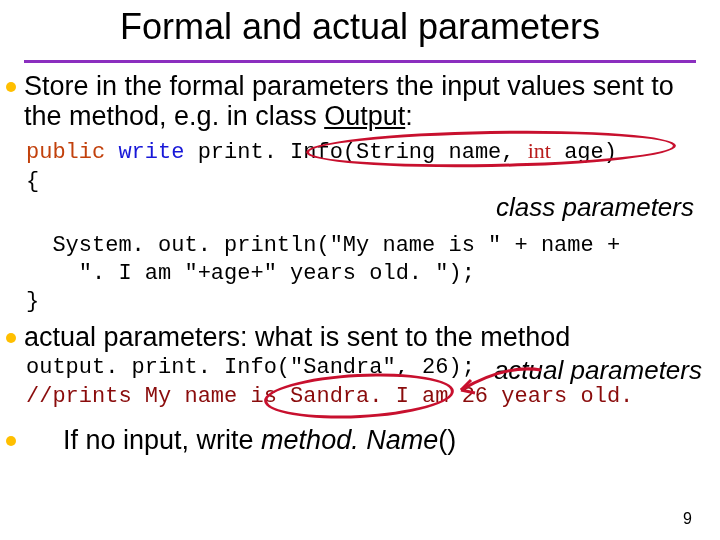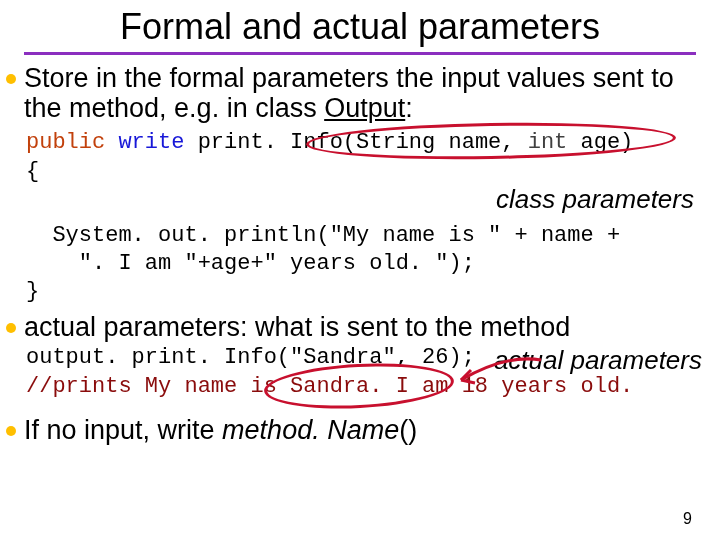--- a/index.html
+++ b/index.html
@@ -8,21 +8,21 @@
     height: 540px;
     background: #fff;
     font-family: Arial, Helvetica, sans-serif;
     color: #000;
     position: relative;
     overflow: hidden;
   }
   .title {
     font-size: 36px;
     text-align: center;
-    padding: 6px 0 4px 0;
+    padding: 6px 0 12px 0;
     font-weight: normal;
   }
   .hr-purple {
     margin: 0 24px 8px 24px;
     height: 3px;
     background: #8b2fbf;
   }
   .content {
     padding: 0 14px 0 2px;
   }
@@ -46,21 +46,21 @@
   .underline { text-decoration: underline; }
   .code-block {
     font-family: "Courier New", Courier, monospace;
     font-size: 22px;
     line-height: 1.28;
     margin-left: 24px;
     position: relative;
   }
   .kw-public { color: #c2410c; }
   .kw-void { color: #1818d8; }
-  .kw-int { color: #404040; }
+  .kw-int { color: #b91c1c; font-family: Liberation Serif, serif; }
   .kw-new { color: #666; }
   .comment { color: #8a0c0c; }
   .annot {
     font-family: Arial, Helvetica, sans-serif;
     font-style: italic;
     font-size: 26px;
     position: absolute;
   }
   .annot-formal {
     right: 12px;
@@ -87,21 +87,21 @@
   .method-italic {
     font-style: italic;
   }
   .page-num {
     position: absolute;
     right: 28px;
     bottom: 12px;
     font-size: 16px;
   }
   .sp1 { margin-top: 6px; }
-  .sp2 { margin-top: 14px; }
+  .sp2 { margin-top: 14px; gap: 39px; }
 </style>
 </head>
 <body>
 
 <div class="title">Formal and actual parameters</div>
 <div class="hr-purple"></div>
 
 <div class="content">
 
   <div class="bullet-row">
@@ -123,21 +123,21 @@
   </div>
 
   <div class="bullet-row sp1">
     <div class="bullet-dot"></div>
     <div class="bullet-text">actual parameters: what is sent to the method</div>
   </div>
 
   <div class="code-block-lower">
     <div class="annot annot-actual">actual parameters</div>
     <div>output. print. Info("Sandra", 26);</div>
-    <div class="comment">//prints My name is Sandra. I am 18 years old.</div>
+    <div class="comment">//prints My name is Sandra. I am 26 years old.</div>
     <div class="oval" style="left:238px; top:20px; width:190px; height:44px; transform:rotate(-3deg);"></div>
     <svg style="position:absolute; left:420px; top:6px; width:110px; height:50px; overflow:visible">
       <path d="M95 10 Q 60 4 15 30" stroke="#c8102e" stroke-width="3" fill="none"></path>
       <path d="M15 30 l10 -10 M15 30 l14 3" stroke="#c8102e" stroke-width="3" fill="none"></path>
     </svg>
   </div>
 
   <div class="bullet-row sp2">
     <div class="bullet-dot"></div>
     <div class="bullet-text">

